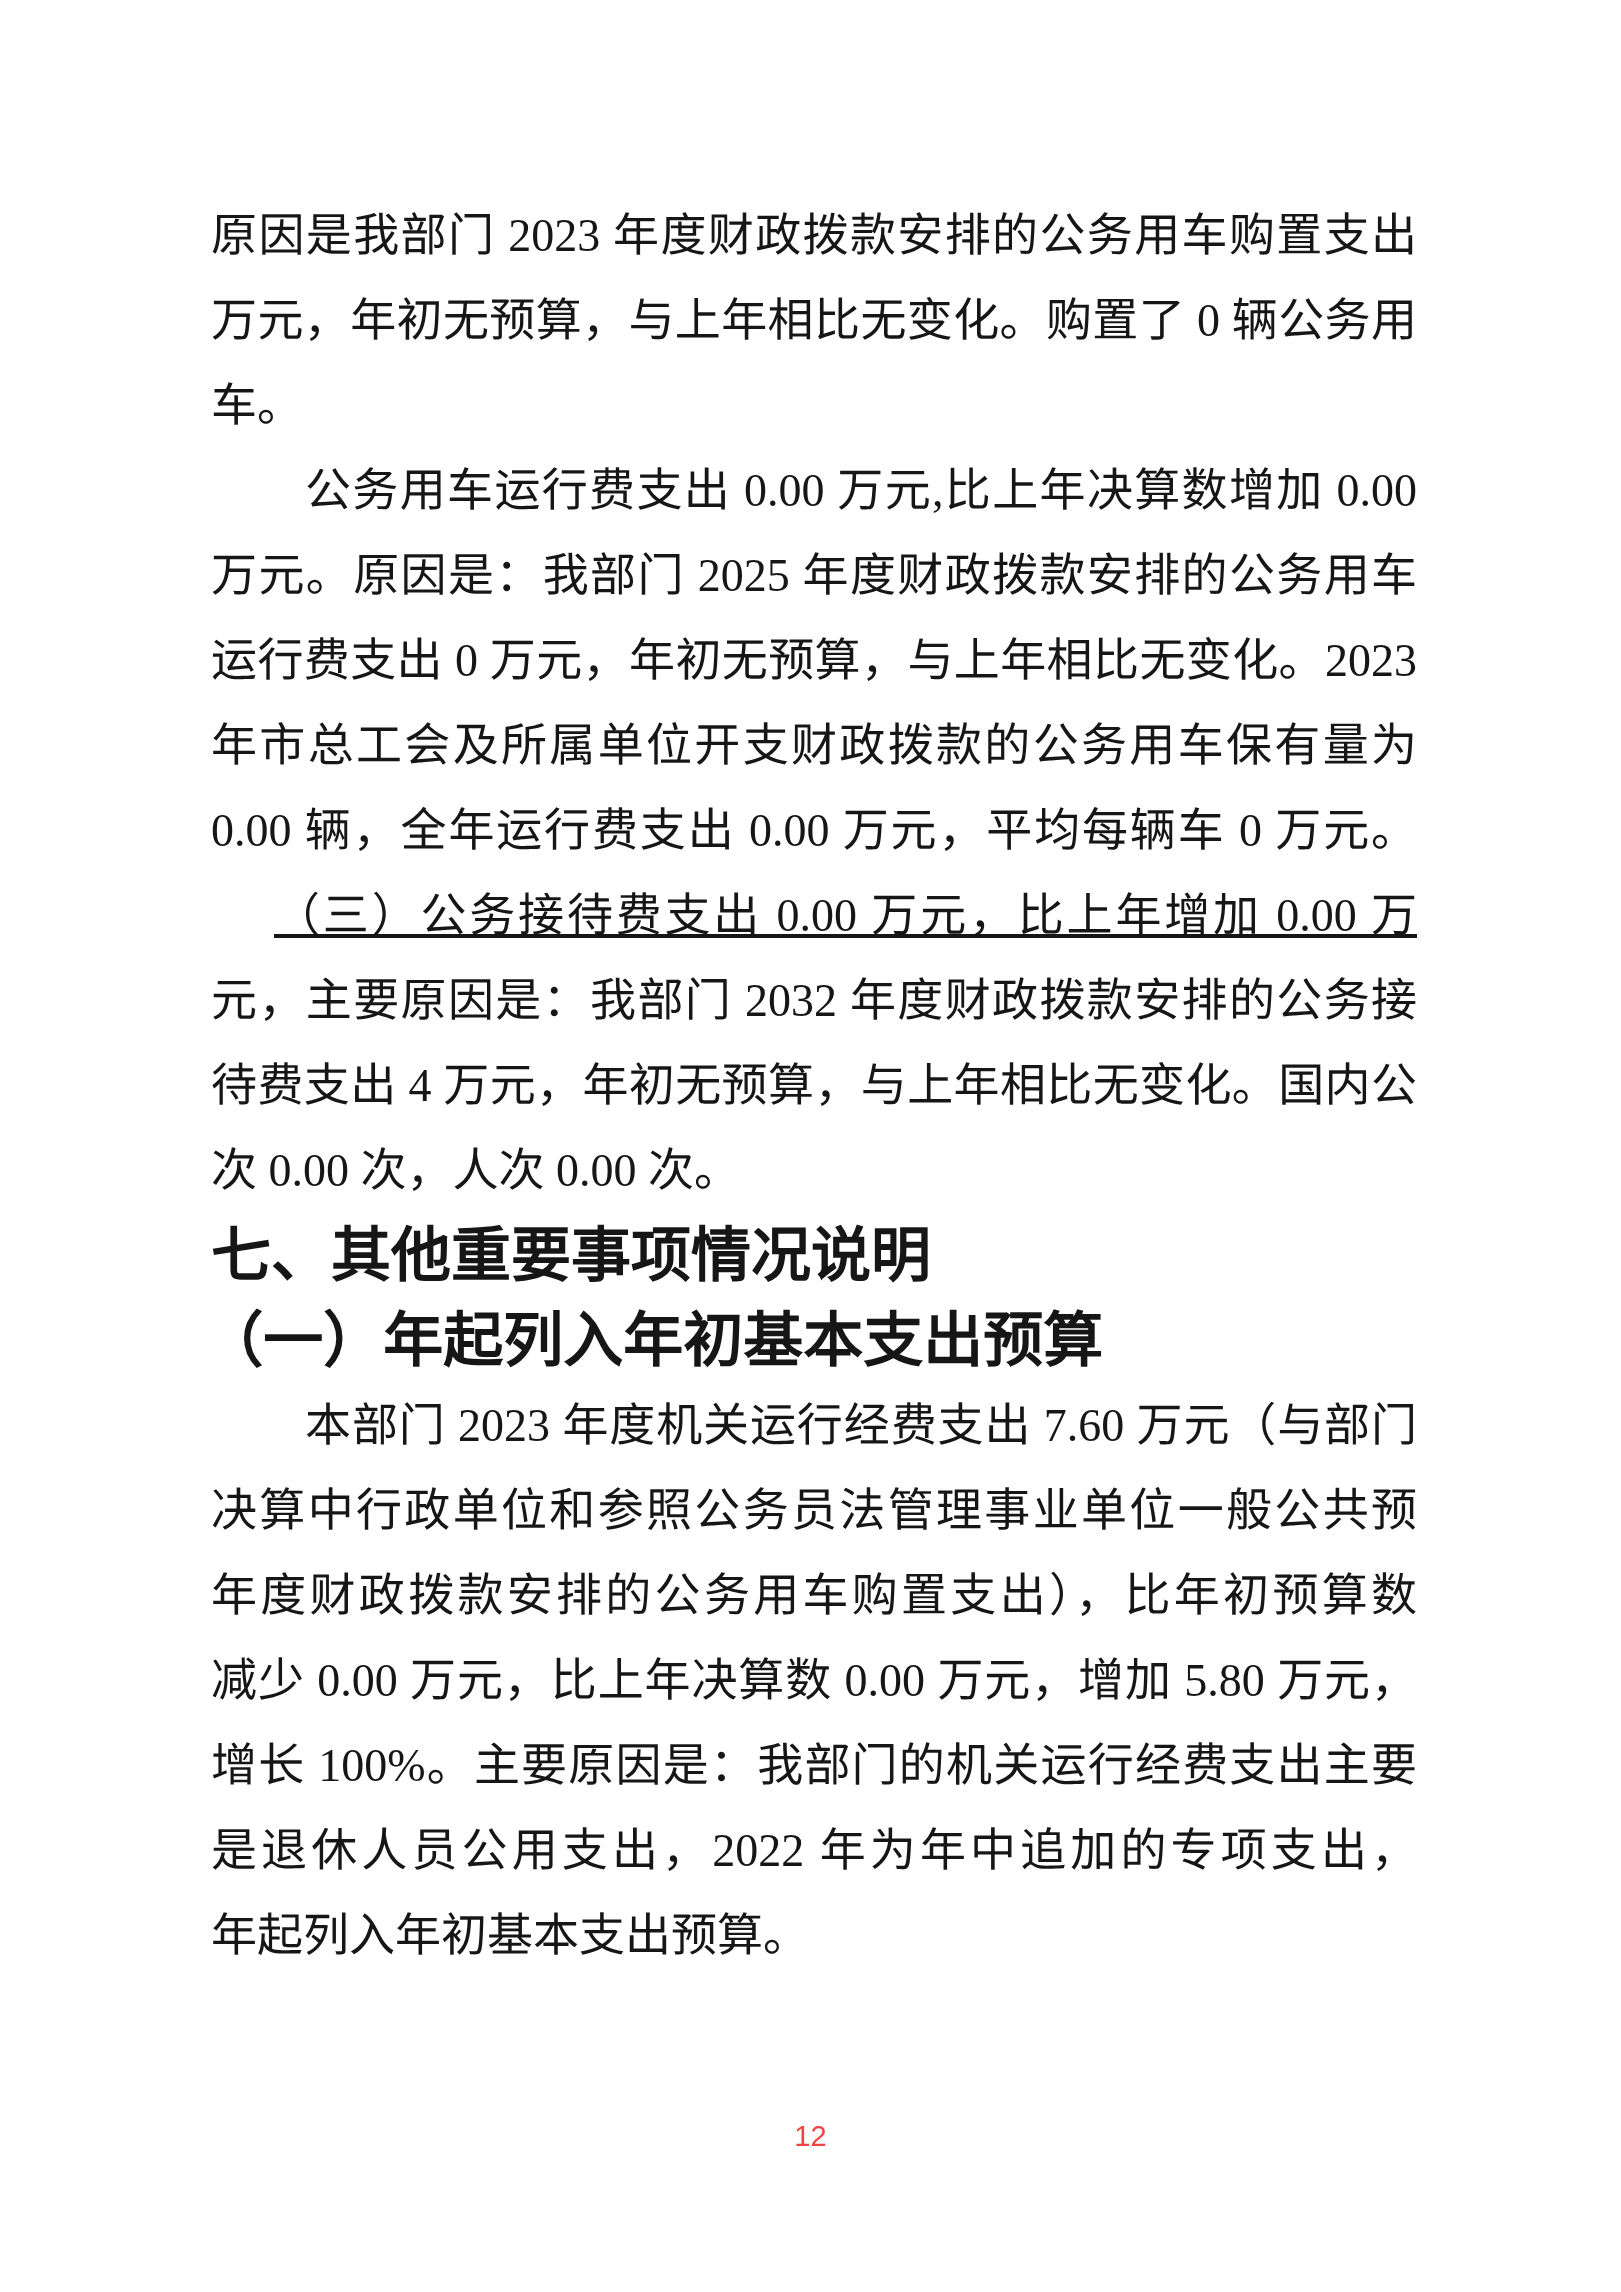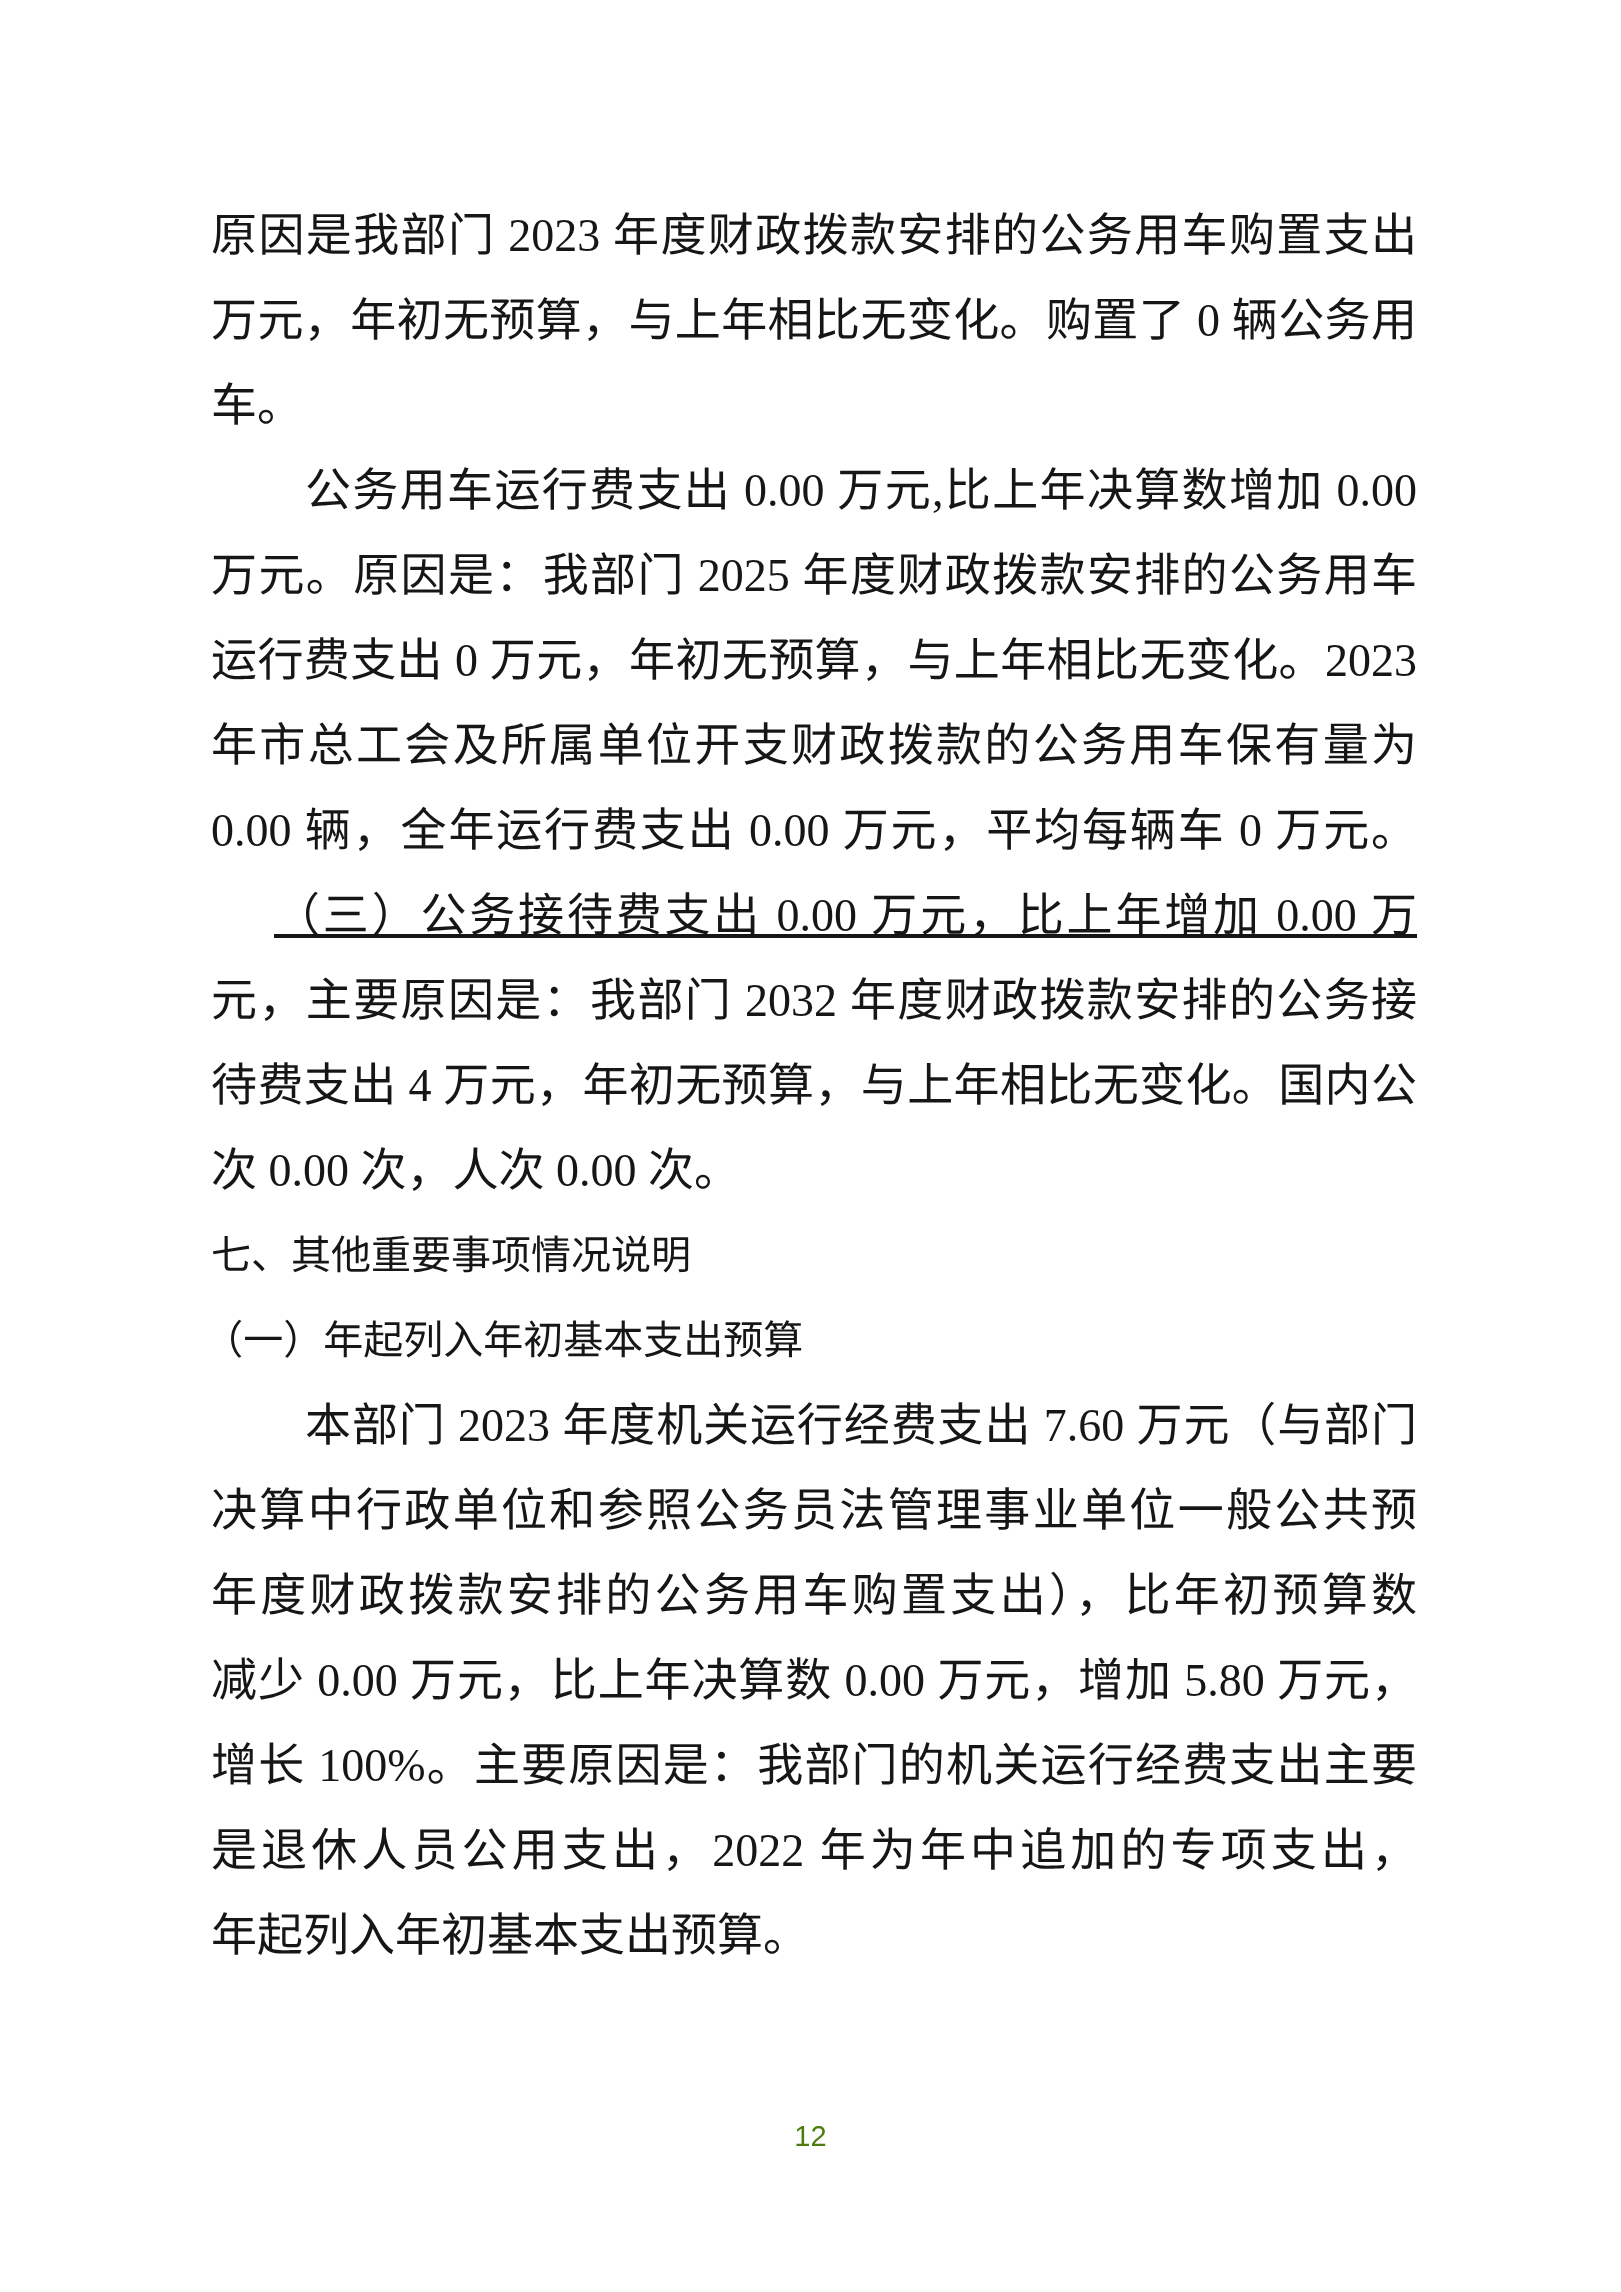--- a/index.html
+++ b/index.html
@@ -35,35 +35,35 @@
     text-align: justify;
     text-align-last: justify;
   }
   
   .line.ind { padding-left: 94px; }
   
   .line.ind-paren { padding-left: 63px; text-decoration: underline; }
   
   .line.h1, .line.h2 {
     font-family: "Liberation Sans", "DejaVu Sans", sans-serif;
-    font-weight: 400;
-    font-size: 40px;
+    font-weight: 700;
+    font-size: 60px;
     text-align: left;
     text-align-last: left;
   }
   .line.h2 { margin-left: -7.8px; }
   .pagenum {
     position: absolute;
     top: 2120px;
     left: 0;
     width: 100%;
     text-align: center;
     font-family: "Liberation Sans", "DejaVu Sans", sans-serif;
     font-size: 29px;
-    color: #4d7c0f;
+    color: #ef4444;
   }
 </style>
 </head>
 <body>
 
 <div class="page">
   <div class="textblock">
     <div class="line j">原因是我部门 2023 年度财政拨款安排的公务用车购置支出 0</div>
     <div class="line j">万元，年初无预算，与上年相比无变化。购置了 0 辆公务用</div>
     <div class="line">车。</div>

